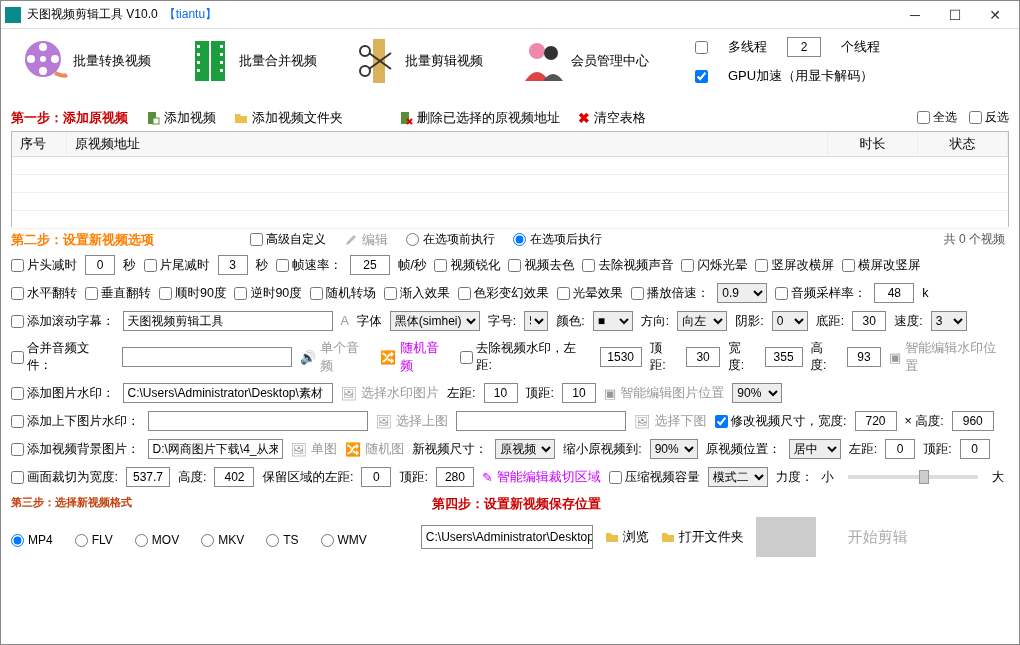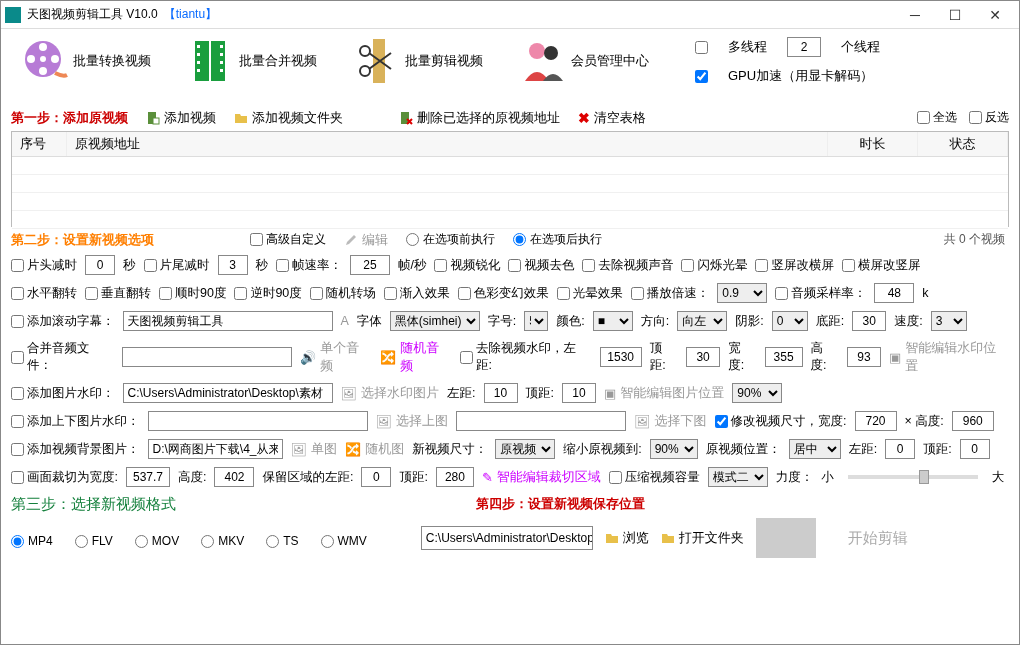--- a/index.html
+++ b/index.html
@@ -14,21 +14,21 @@
 .content{flex:1;padding:6px 10px 10px 10px;display:flex;flex-direction:column;font-size:12px;color:#000}
 .toolbar{display:flex;align-items:flex-start;gap:36px;padding:2px 10px 2px 10px}
 .tool-btn{display:flex;flex-direction:row;align-items:center;font-size:13px;gap:4px}
 .tool-ico{width:48px;height:48px}
 .right-opts{display:flex;flex-direction:column;gap:10px;margin-left:10px;font-size:13px}
 .chk{display:inline-flex;align-items:center;gap:20px}
 .chk input[type=checkbox]{width:13px;height:13px}
 .txt-in{border:1px solid #888;height:20px;padding:0 4px;font-size:12px;text-align:center;background:#fff}
 .step-bar{display:flex;align-items:flex-start;gap:18px;margin-top:20px;padding:2px 0}
 .step-red{color:#c00;font-weight:bold;font-size:13px}
-.step-blue{color:#15803d;font-weight:normal;font-size:15px}
+.step-blue{color:#c2410c;font-weight:bold;font-size:11px}
 .step-orange{color:#ff7f00;font-weight:bold;font-size:13px}
 .lnk{display:inline-flex;align-items:center;gap:4px;font-size:13px;color:#000}
 .mini-ico{width:14px;height:14px}
 .red-x{color:#d00;font-weight:bold;font-size:14px}
 .bar-right{margin-left:auto;display:flex;align-items:center;gap:12px}
 .table{border:1px solid #bbb;margin-top:2px;height:96px;display:flex;flex-direction:column}
 .thead{display:flex;background:#f7f7f7;border-bottom:1px solid #ddd;font-size:13px}
 .th{padding:3px 8px;border-right:1px solid #eee}
 .th.seq{width:55px}
 .th.addr{flex:1}

